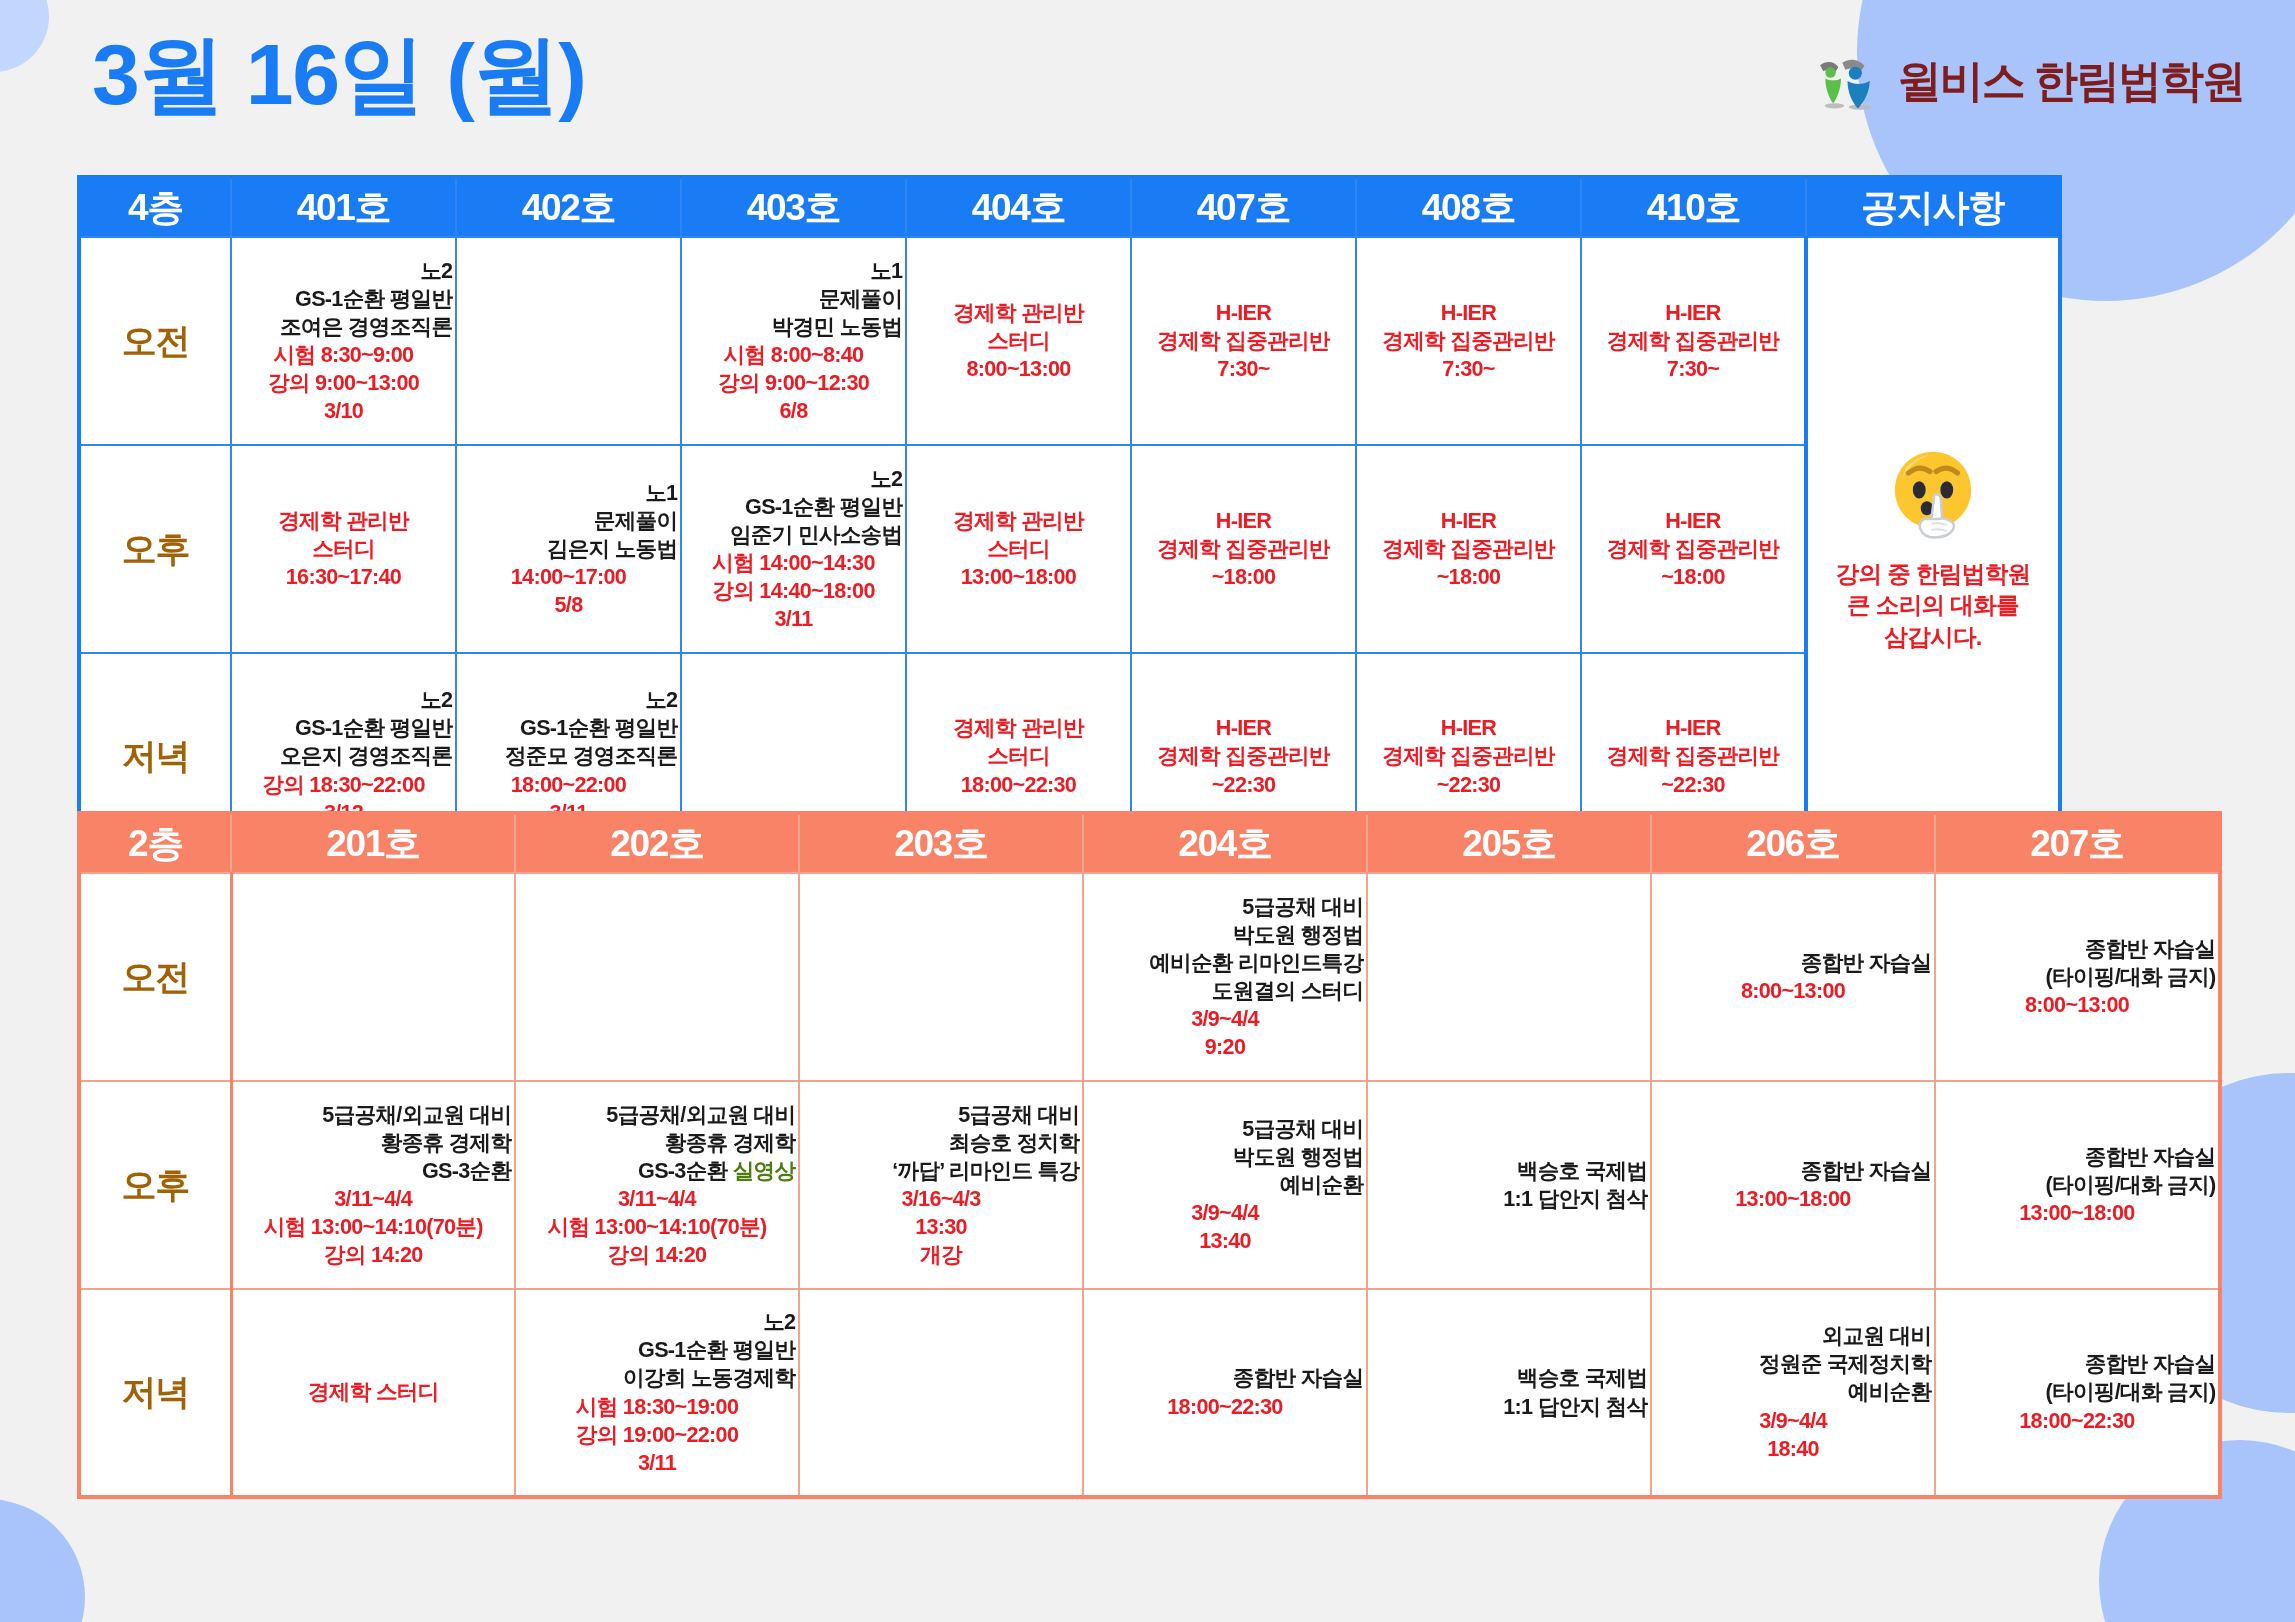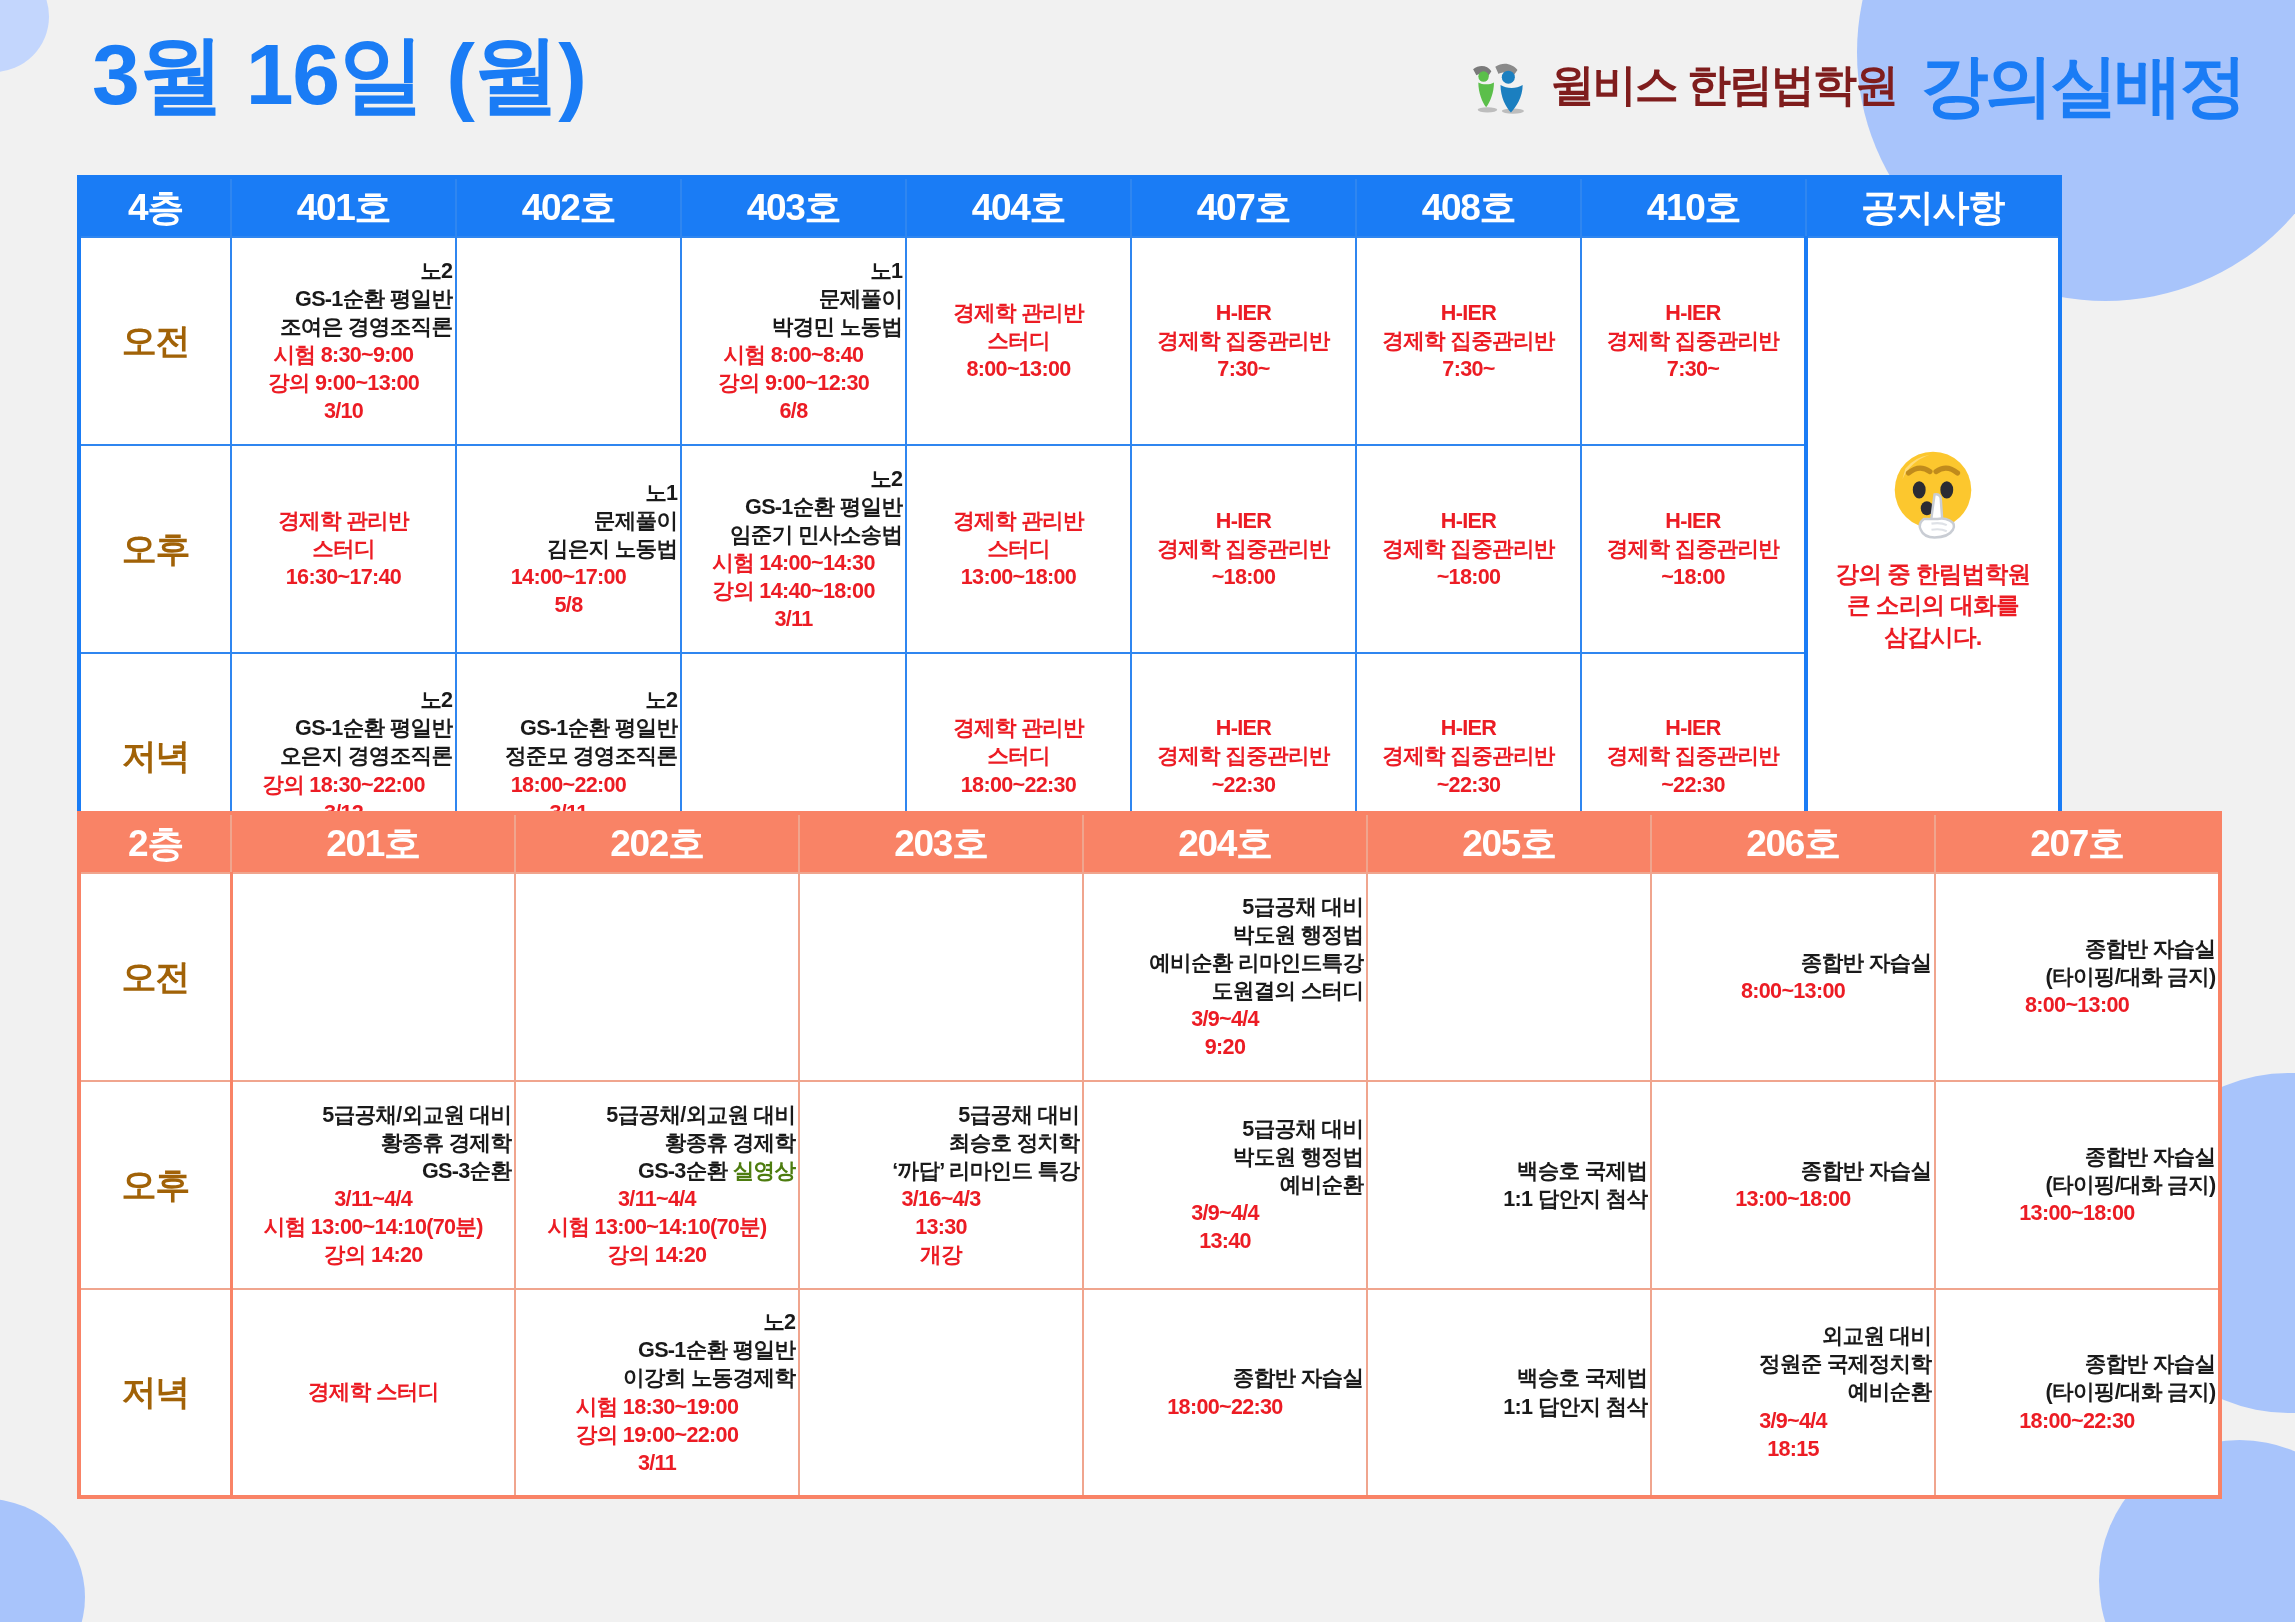--- a/index.html
+++ b/index.html
@@ -99,21 +99,20 @@
         <ellipse cx="34" cy="84" rx="15" ry="4" fill="#bdbdbd"></ellipse>
         <ellipse cx="73" cy="86" rx="17" ry="4" fill="#bdbdbd"></ellipse>
         <path d="M12 22 C22 14 34 16 40 25 L34 34 C30 28 22 27 17 31 Z" fill="#7a7a7a"></path>
         <circle cx="28" cy="33" r="8" fill="#5bbf4a"></circle>
         <path d="M20 42 C20 58 26 72 32 80 C38 72 44 58 44 42 C38 46 26 46 20 42 Z" fill="#5bbf4a"></path>
         <path d="M46 18 C58 10 72 13 80 23 L73 33 C67 26 57 25 51 29 Z" fill="#8a8a8a"></path>
         <circle cx="66" cy="34" r="10" fill="#1b7fc0"></circle>
         <path d="M54 46 C54 64 62 80 70 88 C78 80 88 64 88 46 C78 52 64 52 54 46 Z" fill="#1b7fc0"></path>
       </svg>
       <div id="brand-name">윌비스 한림법학원</div>
-      <div id="brand-sub">강의실배정</div>
     </div>
   </div>
 
   <table class="sched" id="tbl4">
     <colgroup>
       <col style="width:152px">
         <col style="width:225px">
         <col style="width:225px">
         <col style="width:225px">
       <col style="width:225px">
@@ -478,21 +477,21 @@
               <span class="b">백승호 국제법</span>
               <span class="b">1:1 답안지 첨삭</span>
             </div>
           </td>
           <td>
             <div class="cell">
               <span class="b">외교원 대비</span>
               <span class="b">정원준 국제정치학</span>
               <span class="b">예비순환</span>
               <span class="r">3/9~4/4</span>
-              <span class="r">18:15</span>
+              <span class="r">18:40</span>
             </div>
           </td>
           <td>
             <div class="cell">
               <span class="b">종합반 자습실</span>
               <span class="b">(타이핑/대화 금지)</span>
               <span class="r">18:00~22:30</span>
             </div>
           </td>
         </tr>

